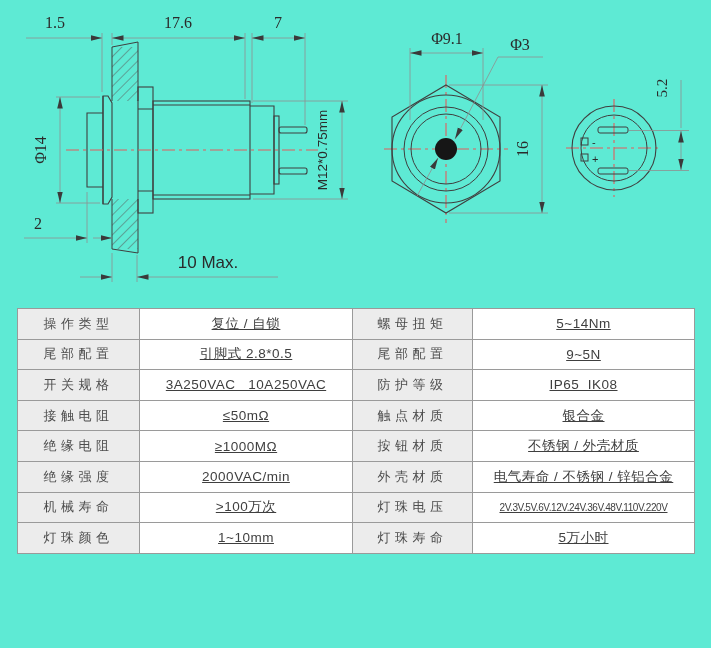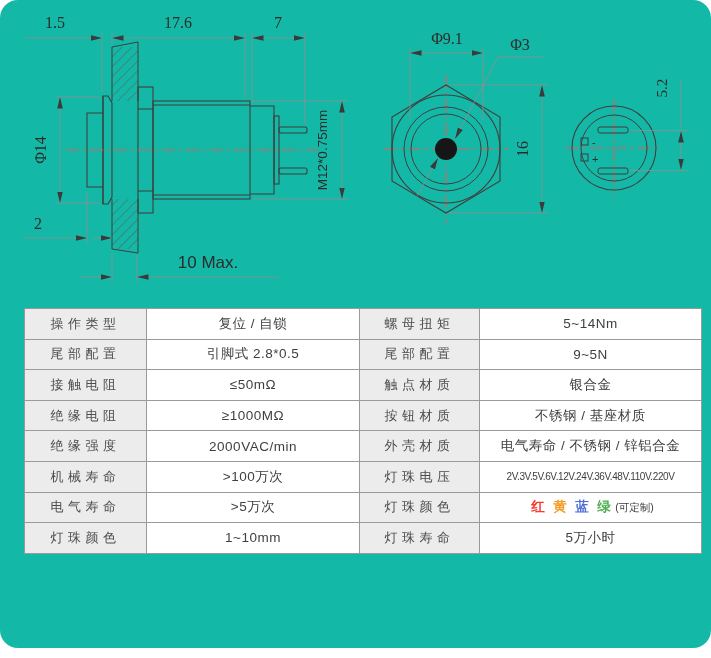--- a/index.html
+++ b/index.html
@@ -1,37 +1,37 @@
 <!DOCTYPE html>
 <html><head>
 <meta charset="utf-8">
 <style>
   html,body{margin:0;padding:0;background:#ffffff;}
-  .stage{position:relative;width:711px;height:648px;background:#14b8a6;overflow:hidden;
-         font-family:"Liberation Sans","DejaVu Sans",sans-serif;border-radius:18px;}
+  .stage{position:relative;width:711px;height:648px;background:#5eead4;overflow:hidden;
+         font-family:"Liberation Sans","DejaVu Sans",sans-serif;}
   .drawing-svg{position:absolute;left:0;top:0;}
 
   
   .ln{stroke:#3f3f3f;stroke-width:1.1;fill:none;}
   .ln2{stroke:#3f3f3f;stroke-width:1;fill:none;}
   .thin{stroke:#8f8f8f;stroke-width:0.8;fill:none;}
   .red{stroke:#e25c5c;stroke-width:1.1;fill:none;stroke-dasharray:13 4 3 4;}
   .t-serif{font-family:"Liberation Serif","DejaVu Serif",serif;font-size:16px;fill:#2b2b2b;}
   .t-serif-sm{font-family:"Liberation Serif","DejaVu Serif",serif;font-size:15px;fill:#2b2b2b;}
   .t-sans{font-family:"Liberation Sans","DejaVu Sans",sans-serif;font-size:17px;fill:#2b2b2b;}
   .t-thread{font-family:"Liberation Sans","DejaVu Sans",sans-serif;font-size:13.5px;fill:#2b2b2b;}
   .t-tiny{font-family:"Liberation Sans","DejaVu Sans",sans-serif;font-size:11px;fill:#2b2b2b;}
 
   
-  .spec-table{position:absolute;left:24px;top:308px;width:677px;border-collapse:collapse;
+  .spec-table{position:absolute;left:17px;top:308px;width:677px;border-collapse:collapse;
               table-layout:fixed;padding-left:40px;}
   .spec-table td{border:1px solid #9a9a9a;height:29.6px;padding:0 4px;overflow:hidden;
                  white-space:pre;text-align:center;vertical-align:middle;}
   .spec-table td.lbl{background:#ececec;color:#4d4d4d;font-size:13px;letter-spacing:4.5px;}
-  .spec-table td.val{background:#ffffff;color:#3f3f3f;font-size:13.5px;letter-spacing:0.5px;}
+  .spec-table td.val{background:#ffffff;color:#3f3f3f;font-size:13.5px;letter-spacing:0.5px;text-decoration:underline;}
   .spec-table td.val.tight{font-size:10px;letter-spacing:-0.4px;}
   .led-note{font-size:10.5px;color:#3a3a3a;letter-spacing:0;}
   .led-chip{margin:0 4px;font-weight:bold;}
 </style>
 </head>
 <body>
 
 <div class="stage">
 
   <svg class="drawing-svg" width="711" height="300" viewBox="0 0 711 300">
@@ -175,50 +175,50 @@
           <td class="lbl">螺母扭矩</td>
           <td class="val">5~14Nm</td>
         </tr>
         <tr>
           <td class="lbl">尾部配置</td>
           <td class="val">引脚式 2.8*0.5</td>
           <td class="lbl">尾部配置</td>
           <td class="val">9~5N</td>
         </tr>
         <tr>
+          <td class="lbl">开关规格</td>
+          <td class="val">3A250VAC   10A250VAC</td>
+          <td class="lbl">防护等级</td>
+          <td class="val">IP65  IK08</td>
+        </tr>
+        <tr>
           <td class="lbl">接触电阻</td>
           <td class="val">≤50mΩ</td>
           <td class="lbl">触点材质</td>
           <td class="val">银合金</td>
         </tr>
         <tr>
           <td class="lbl">绝缘电阻</td>
           <td class="val">≥1000MΩ</td>
           <td class="lbl">按钮材质</td>
-          <td class="val">不锈钢 / 基座材质</td>
+          <td class="val">不锈钢 / 外壳材质</td>
         </tr>
         <tr>
           <td class="lbl">绝缘强度</td>
           <td class="val">2000VAC/min</td>
           <td class="lbl">外壳材质</td>
           <td class="val">电气寿命 / 不锈钢 / 锌铝合金</td>
         </tr>
         <tr>
           <td class="lbl">机械寿命</td>
           <td class="val">&gt;100万次</td>
           <td class="lbl">灯珠电压</td>
           <td class="val tight">2V.3V.5V.6V.12V.24V.36V.48V.110V.220V</td>
         </tr>
         <tr>
-          <td class="lbl">电气寿命</td>
-          <td class="val">&gt;5万次</td>
-          <td class="lbl">灯珠颜色</td>
-          <td class="val"><span class="led-chip" style="color: rgb(242, 60, 46);">红</span><span class="led-chip" style="color: rgb(245, 154, 35);">黄</span><span class="led-chip" style="color: rgb(79, 111, 216);">蓝</span><span class="led-chip" style="color: rgb(76, 174, 79);">绿</span><span class="led-note">(可定制)</span></td>
-        </tr>
-        <tr>
           <td class="lbl">灯珠颜色</td>
           <td class="val">1~10mm</td>
           <td class="lbl">灯珠寿命</td>
           <td class="val">5万小时</td>
         </tr>
       </tbody>
   </table>
 
 </div>
 

